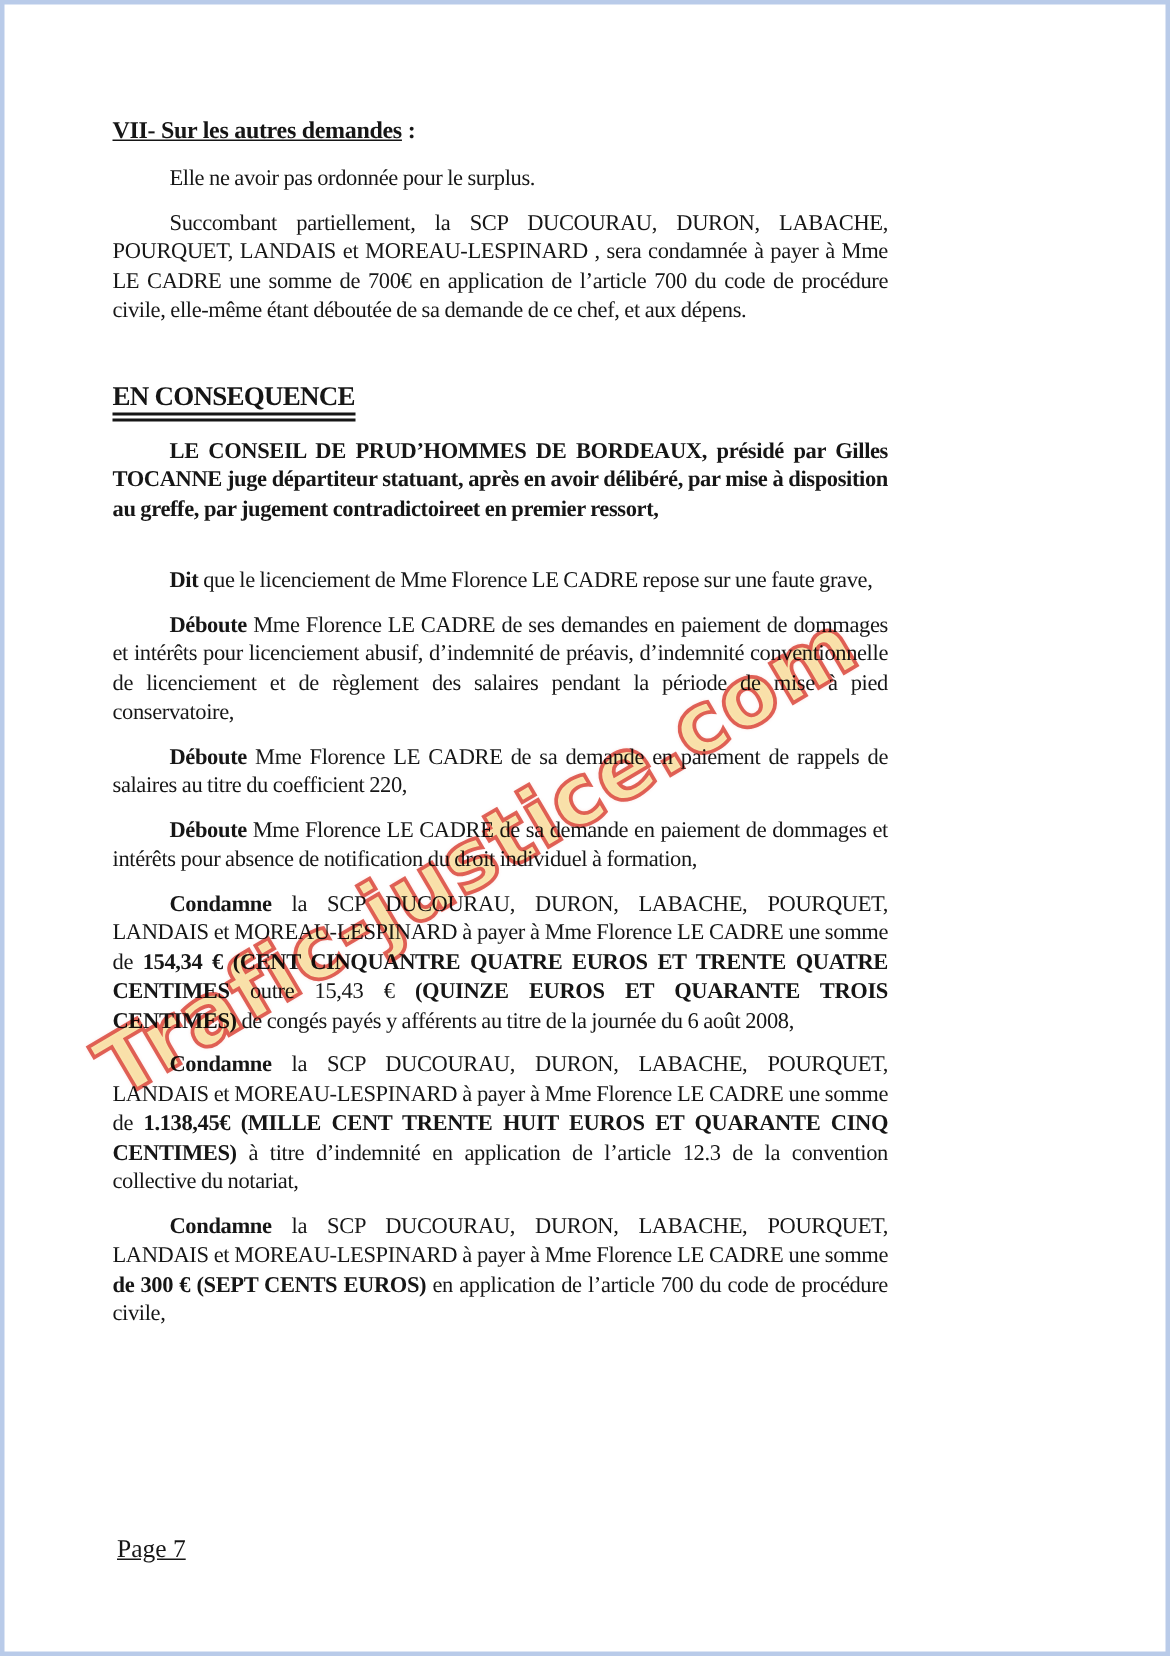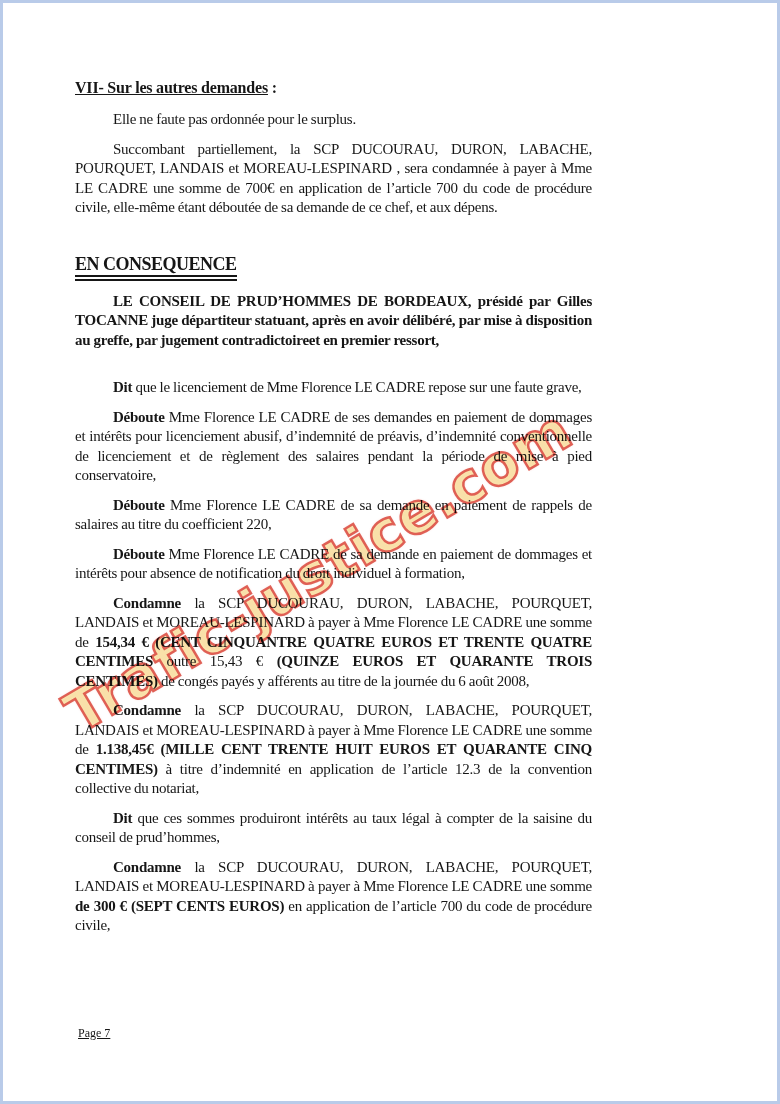--- a/index.html
+++ b/index.html
@@ -65,48 +65,47 @@
     transform:rotate(-30.5deg);
     color:rgba(252,244,163,0.65);
     -webkit-text-stroke:2.5px rgba(221,81,71,0.9);
     text-shadow:0 0 3px rgba(228,104,92,0.45);
     mix-blend-mode:multiply;
     pointer-events:none;
   }
   .pagenum {
     position:absolute;
     left:75px; top:1020px;
-    font-size:12px;
+    font-size:17px;
     line-height:20px;
     text-decoration:underline;
   }
 </style>
 </head>
 <body>
 
 <div class="page">
   <div class="doc-body">
     <h3 class="section-heading"><span class="u">VII- Sur les autres demandes</span><span> :</span></h3>
 
     <div class="paras intro">
-        <p><span>Elle ne faute pas ordonnée pour le surplus.</span></p>
+        <p><span>Elle ne avoir pas ordonnée pour le surplus.</span></p>
         <p><span>Succombant partiellement, la SCP DUCOURAU, DURON, LABACHE, POURQUET, LANDAIS et MOREAU-LESPINARD , sera condamnée à payer à Mme LE CADRE une somme de 700€ en application de l’article 700 du code de procédure civile, elle-même étant déboutée de sa demande de ce chef, et aux dépens.</span></p>
       </div>
 
     <h1 class="consequence"><span class="dbl">EN CONSEQUENCE</span></h1>
 
     <div class="paras ruling">
         <p><span class="b">LE CONSEIL DE PRUD’HOMMES DE BORDEAUX, présidé par Gilles TOCANNE juge départiteur statuant, après en avoir délibéré,  par mise à disposition au greffe, par jugement  contradictoireet en premier ressort,</span></p>
         <p><span class="b">Dit</span><span> que le licenciement de Mme Florence LE CADRE repose sur une faute grave,</span></p>
         <p><span class="b">Déboute</span><span> Mme Florence LE CADRE de ses demandes en paiement de dommages et intérêts pour licenciement abusif, d’indemnité de préavis, d’indemnité conventionnelle de licenciement et de règlement des salaires pendant la période de mise à pied conservatoire,</span></p>
         <p><span class="b">Déboute</span><span> Mme Florence LE CADRE de sa demande en paiement de rappels de salaires au titre du coefficient 220,</span></p>
         <p><span class="b">Déboute</span><span> Mme Florence LE CADRE de sa demande en paiement de dommages et intérêts pour absence de notification du droit individuel à formation,</span></p>
         <p><span class="b">Condamne</span><span> la SCP DUCOURAU, DURON, LABACHE, POURQUET, LANDAIS et MOREAU-LESPINARD à payer à Mme Florence LE CADRE une somme de </span><span class="b">154,34 € (CENT CINQUANTRE QUATRE EUROS ET TRENTE QUATRE CENTIMES</span><span> outre 15,43 € </span><span class="b">(QUINZE EUROS ET QUARANTE TROIS CENTIMES)</span><span> de congés payés y afférents au titre de la journée du 6 août 2008,</span></p>
         <p><span class="b">Condamne</span><span> la SCP DUCOURAU, DURON, LABACHE, POURQUET, LANDAIS et MOREAU-LESPINARD à payer à Mme Florence LE CADRE une somme de </span><span class="b">1.138,45€ (MILLE CENT TRENTE HUIT EUROS ET QUARANTE CINQ CENTIMES)</span><span> à titre d’indemnité en application de l’article 12.3  de la convention collective du notariat,</span></p>
-        <p><span class="b">Dit</span><span> que ces sommes produiront intérêts au taux légal à compter de la saisine du conseil de prud’hommes,</span></p>
         <p><span class="b">Condamne</span><span> la SCP DUCOURAU, DURON, LABACHE, POURQUET, LANDAIS et MOREAU-LESPINARD à payer à Mme Florence LE CADRE une somme </span><span class="b">de  300 € (SEPT CENTS EUROS)</span><span> en application de l’article 700 du code de procédure civile,</span></p>
       </div>
   </div>
 
   <div class="watermark">Trafic-justice.com</div>
 
   <div class="pagenum">Page 7</div>
 </div>
 
 </body></html>

